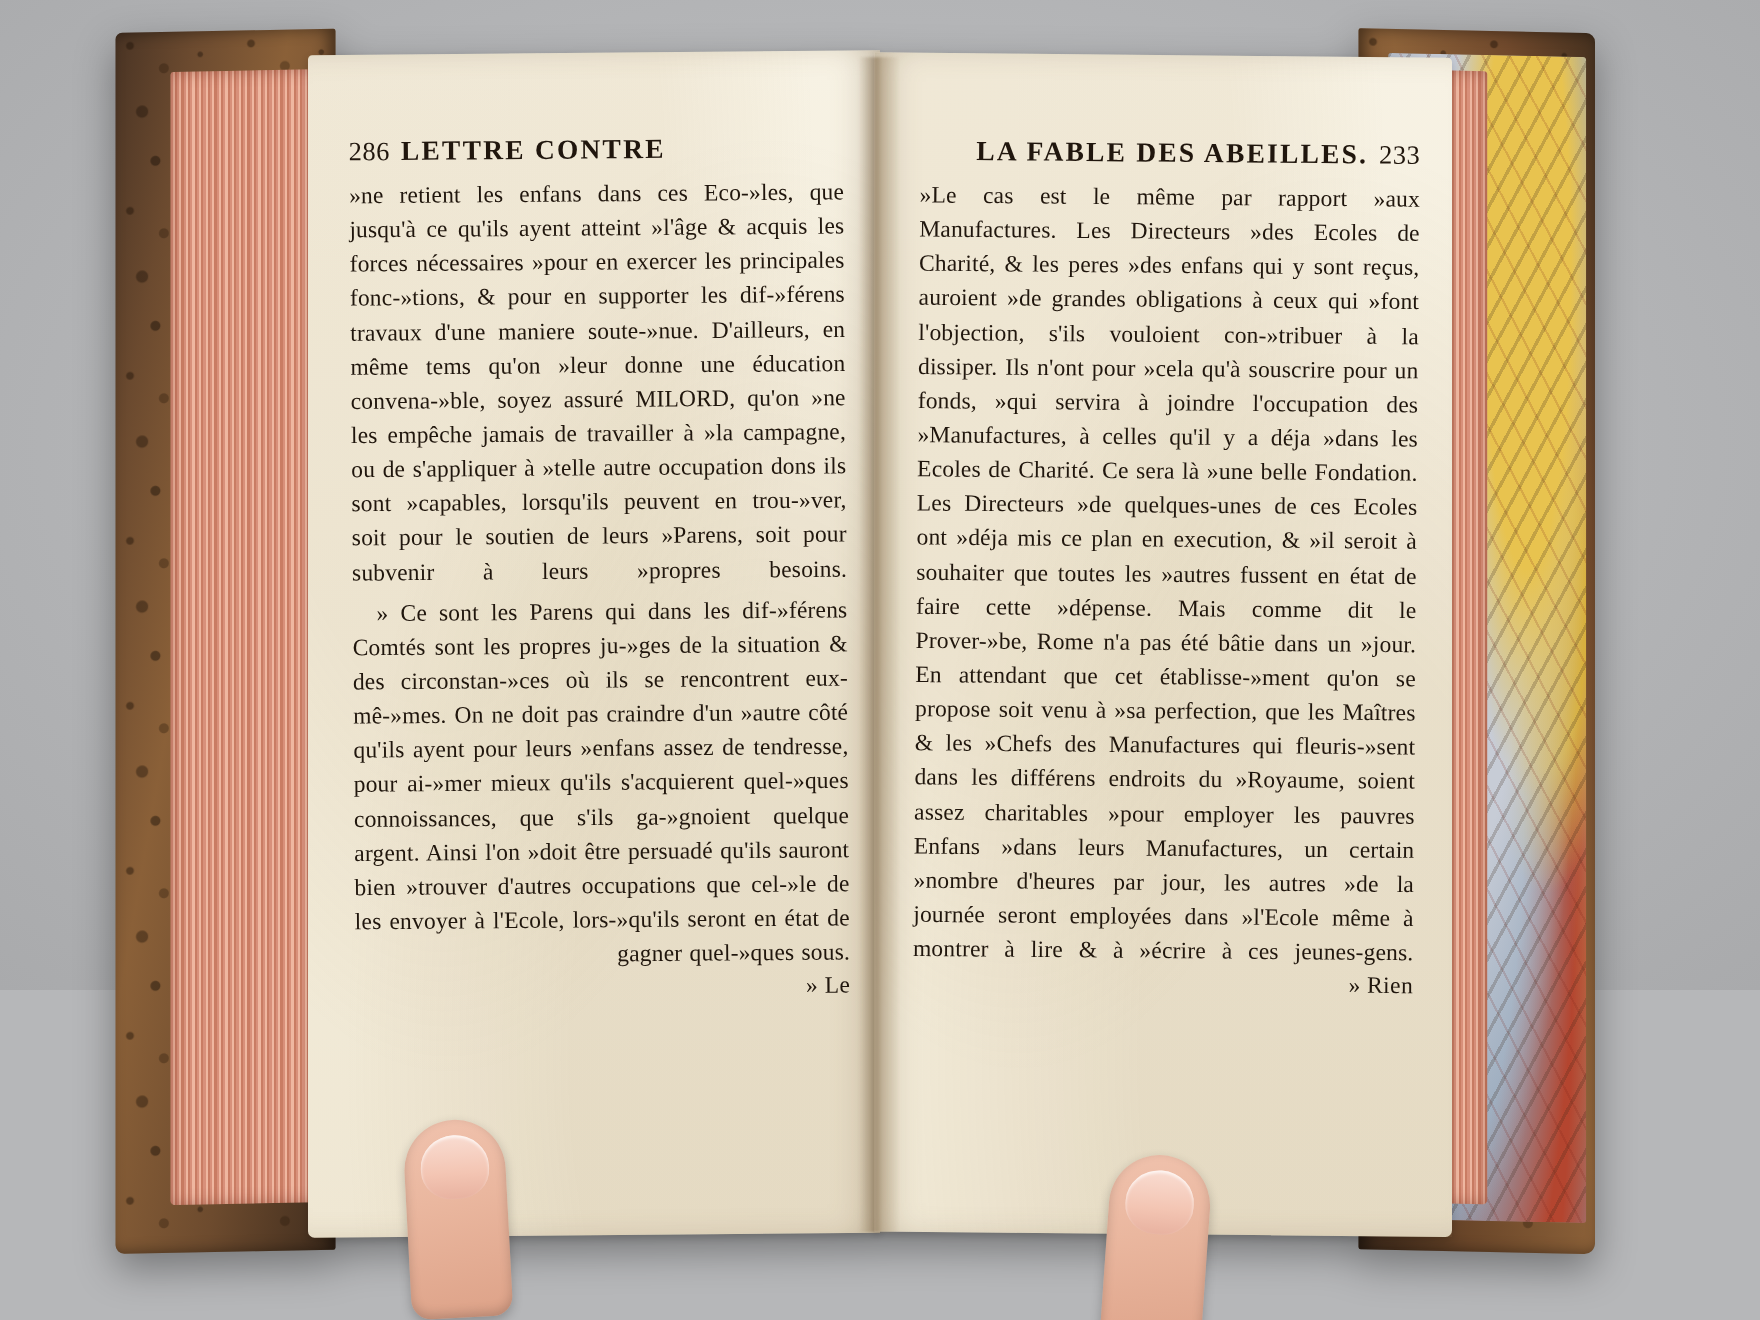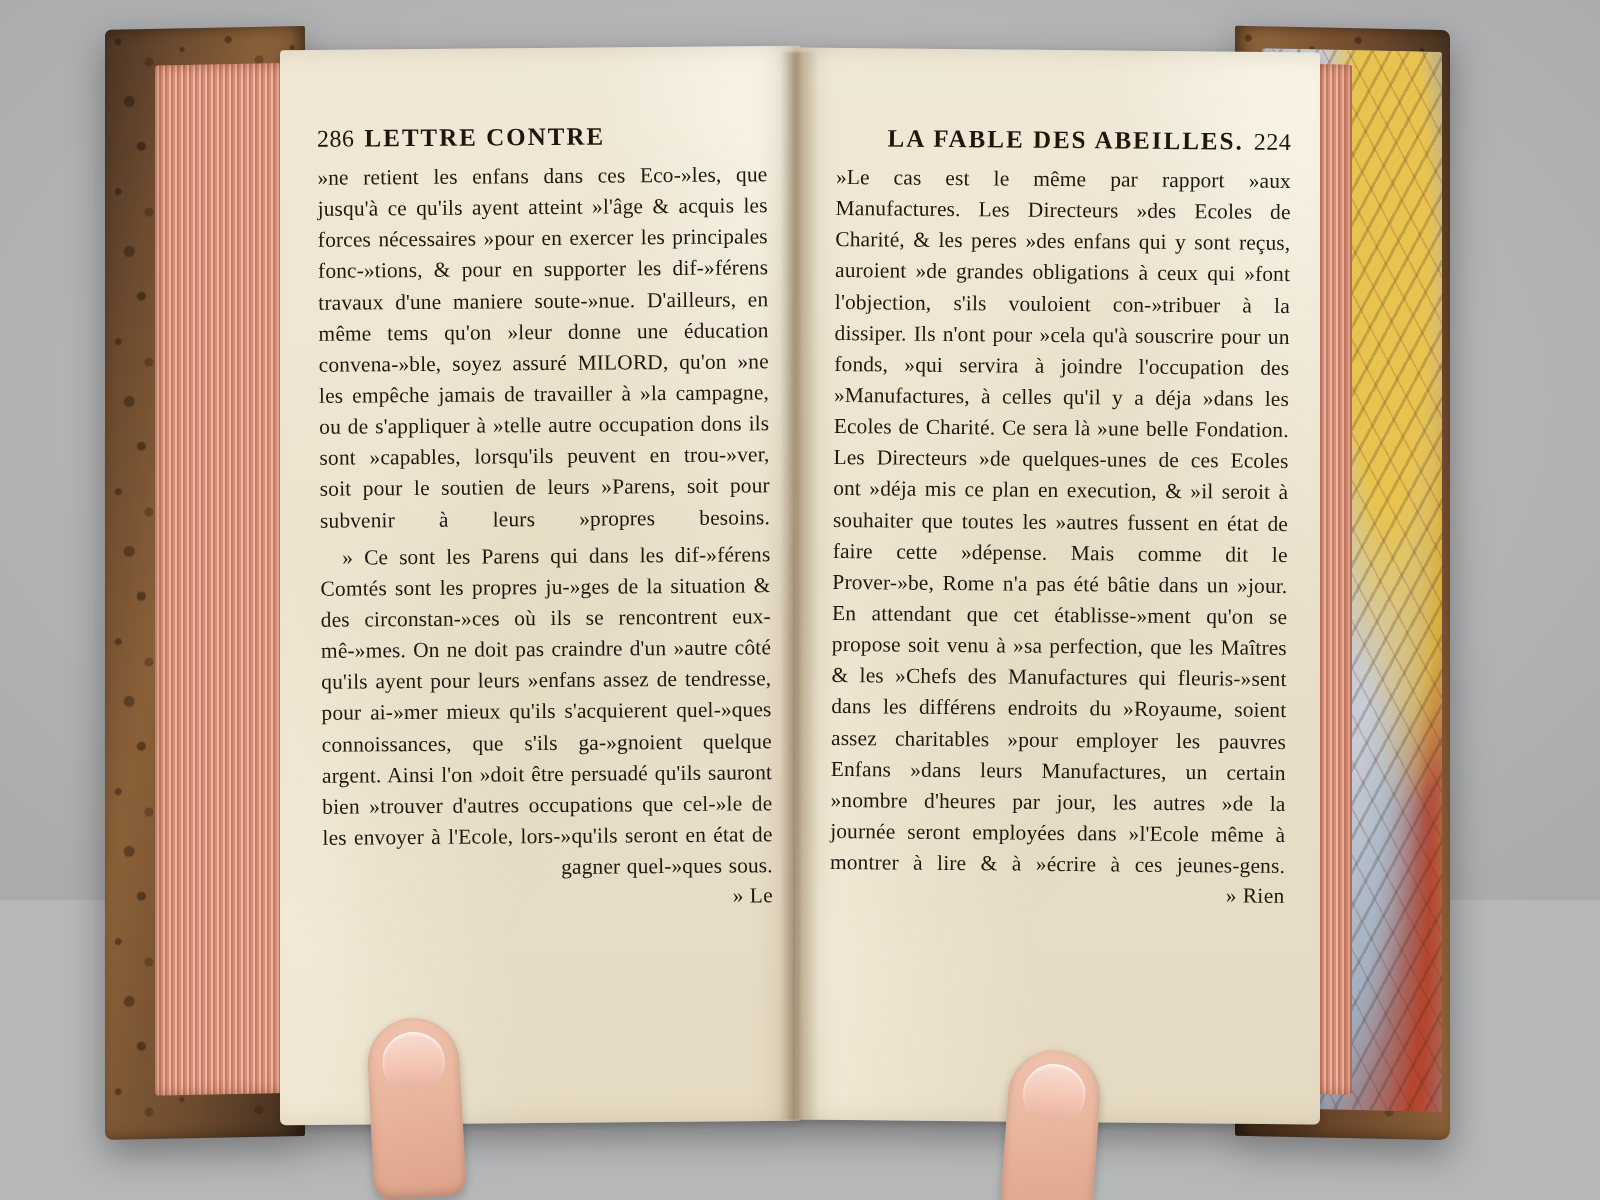--- a/index.html
+++ b/index.html
@@ -278,21 +278,21 @@
       <div class="body-text">
         <p>»ne retient les enfans dans ces Eco-»les, que jusqu'à ce qu'ils ayent atteint »l'âge &amp; acquis les forces nécessaires »pour en exercer les principales fonc-»tions, &amp; pour en supporter les dif-»férens travaux d'une maniere soute-»nue. D'ailleurs, en même tems qu'on »leur donne une éducation convena-»ble, soyez assuré MILORD, qu'on »ne les empêche jamais de travailler à »la campagne, ou de s'appliquer à »telle autre occupation dons ils sont »capables, lorsqu'ils peuvent en trou-»ver, soit pour le soutien de leurs »Parens, soit pour subvenir à leurs »propres besoins.</p>
         <p class="indent last">» Ce sont les Parens qui dans les dif-»férens Comtés sont les propres ju-»ges de la situation &amp; des circonstan-»ces où ils se rencontrent eux-mê-»mes. On ne doit pas craindre d'un »autre côté qu'ils ayent pour leurs »enfans assez de tendresse, pour ai-»mer mieux qu'ils s'acquierent quel-»ques connoissances, que s'ils ga-»gnoient quelque argent. Ainsi l'on »doit être persuadé qu'ils sauront bien »trouver d'autres occupations que cel-»le de les envoyer à l'Ecole, lors-»qu'ils seront en état de gagner quel-»ques sous.</p>
       </div>
       <div class="catchword">» Le</div>
     </div>
 
     <div class="page page-right">
       <div class="running-head right">
         <span class="head-title">LA FABLE DES ABEILLES.</span>
-        <span class="folio">224</span>
+        <span class="folio">233</span>
       </div>
       <div class="body-text">
         <p>»Le cas est le même par rapport »aux Manufactures. Les Directeurs »des Ecoles de Charité, &amp; les peres »des enfans qui y sont reçus, auroient »de grandes obligations à ceux qui »font l'objection, s'ils vouloient con-»tribuer à la dissiper. Ils n'ont pour »cela qu'à souscrire pour un fonds, »qui servira à joindre l'occupation des »Manufactures, à celles qu'il y a déja »dans les Ecoles de Charité. Ce sera là »une belle Fondation. Les Directeurs »de quelques-unes de ces Ecoles ont »déja mis ce plan en execution, &amp; »il seroit à souhaiter que toutes les »autres fussent en état de faire cette »dépense. Mais comme dit le Prover-»be, Rome n'a pas été bâtie dans un »jour. En attendant que cet établisse-»ment qu'on se propose soit venu à »sa perfection, que les Maîtres &amp; les »Chefs des Manufactures qui fleuris-»sent dans les différens endroits du »Royaume, soient assez charitables »pour employer les pauvres Enfans »dans leurs Manufactures, un certain »nombre d'heures par jour, les autres »de la journée seront employées dans »l'Ecole même à montrer à lire &amp; à »écrire à ces jeunes-gens.</p>
       </div>
       <div class="catchword">» Rien</div>
     </div>
 
   </div>
 
   <div class="thumb" id="thumb-left">

